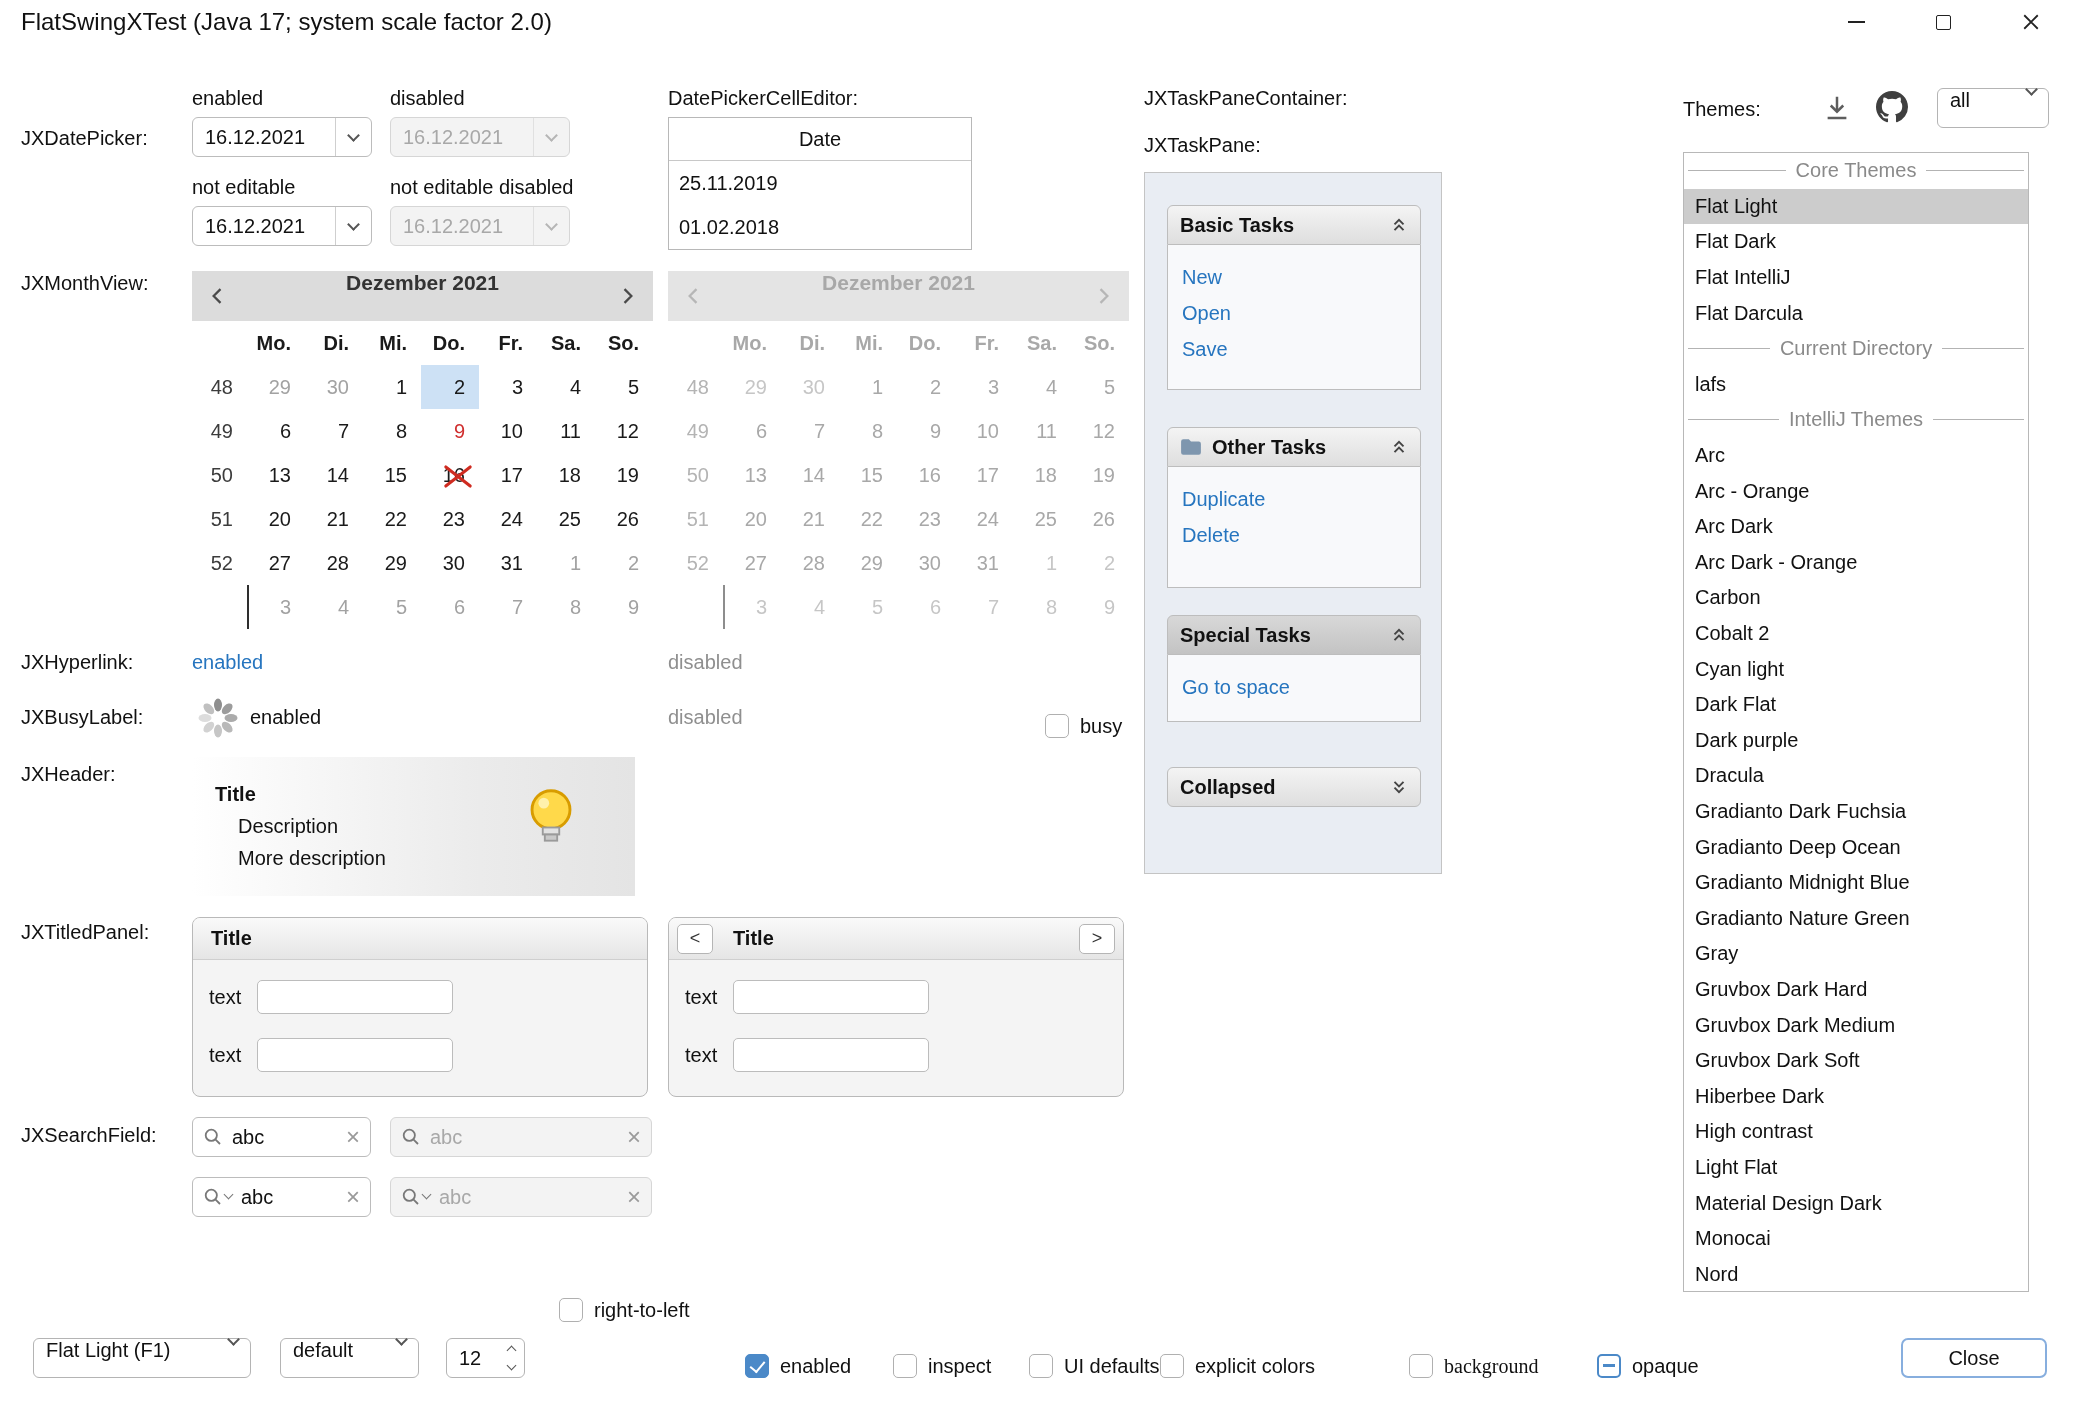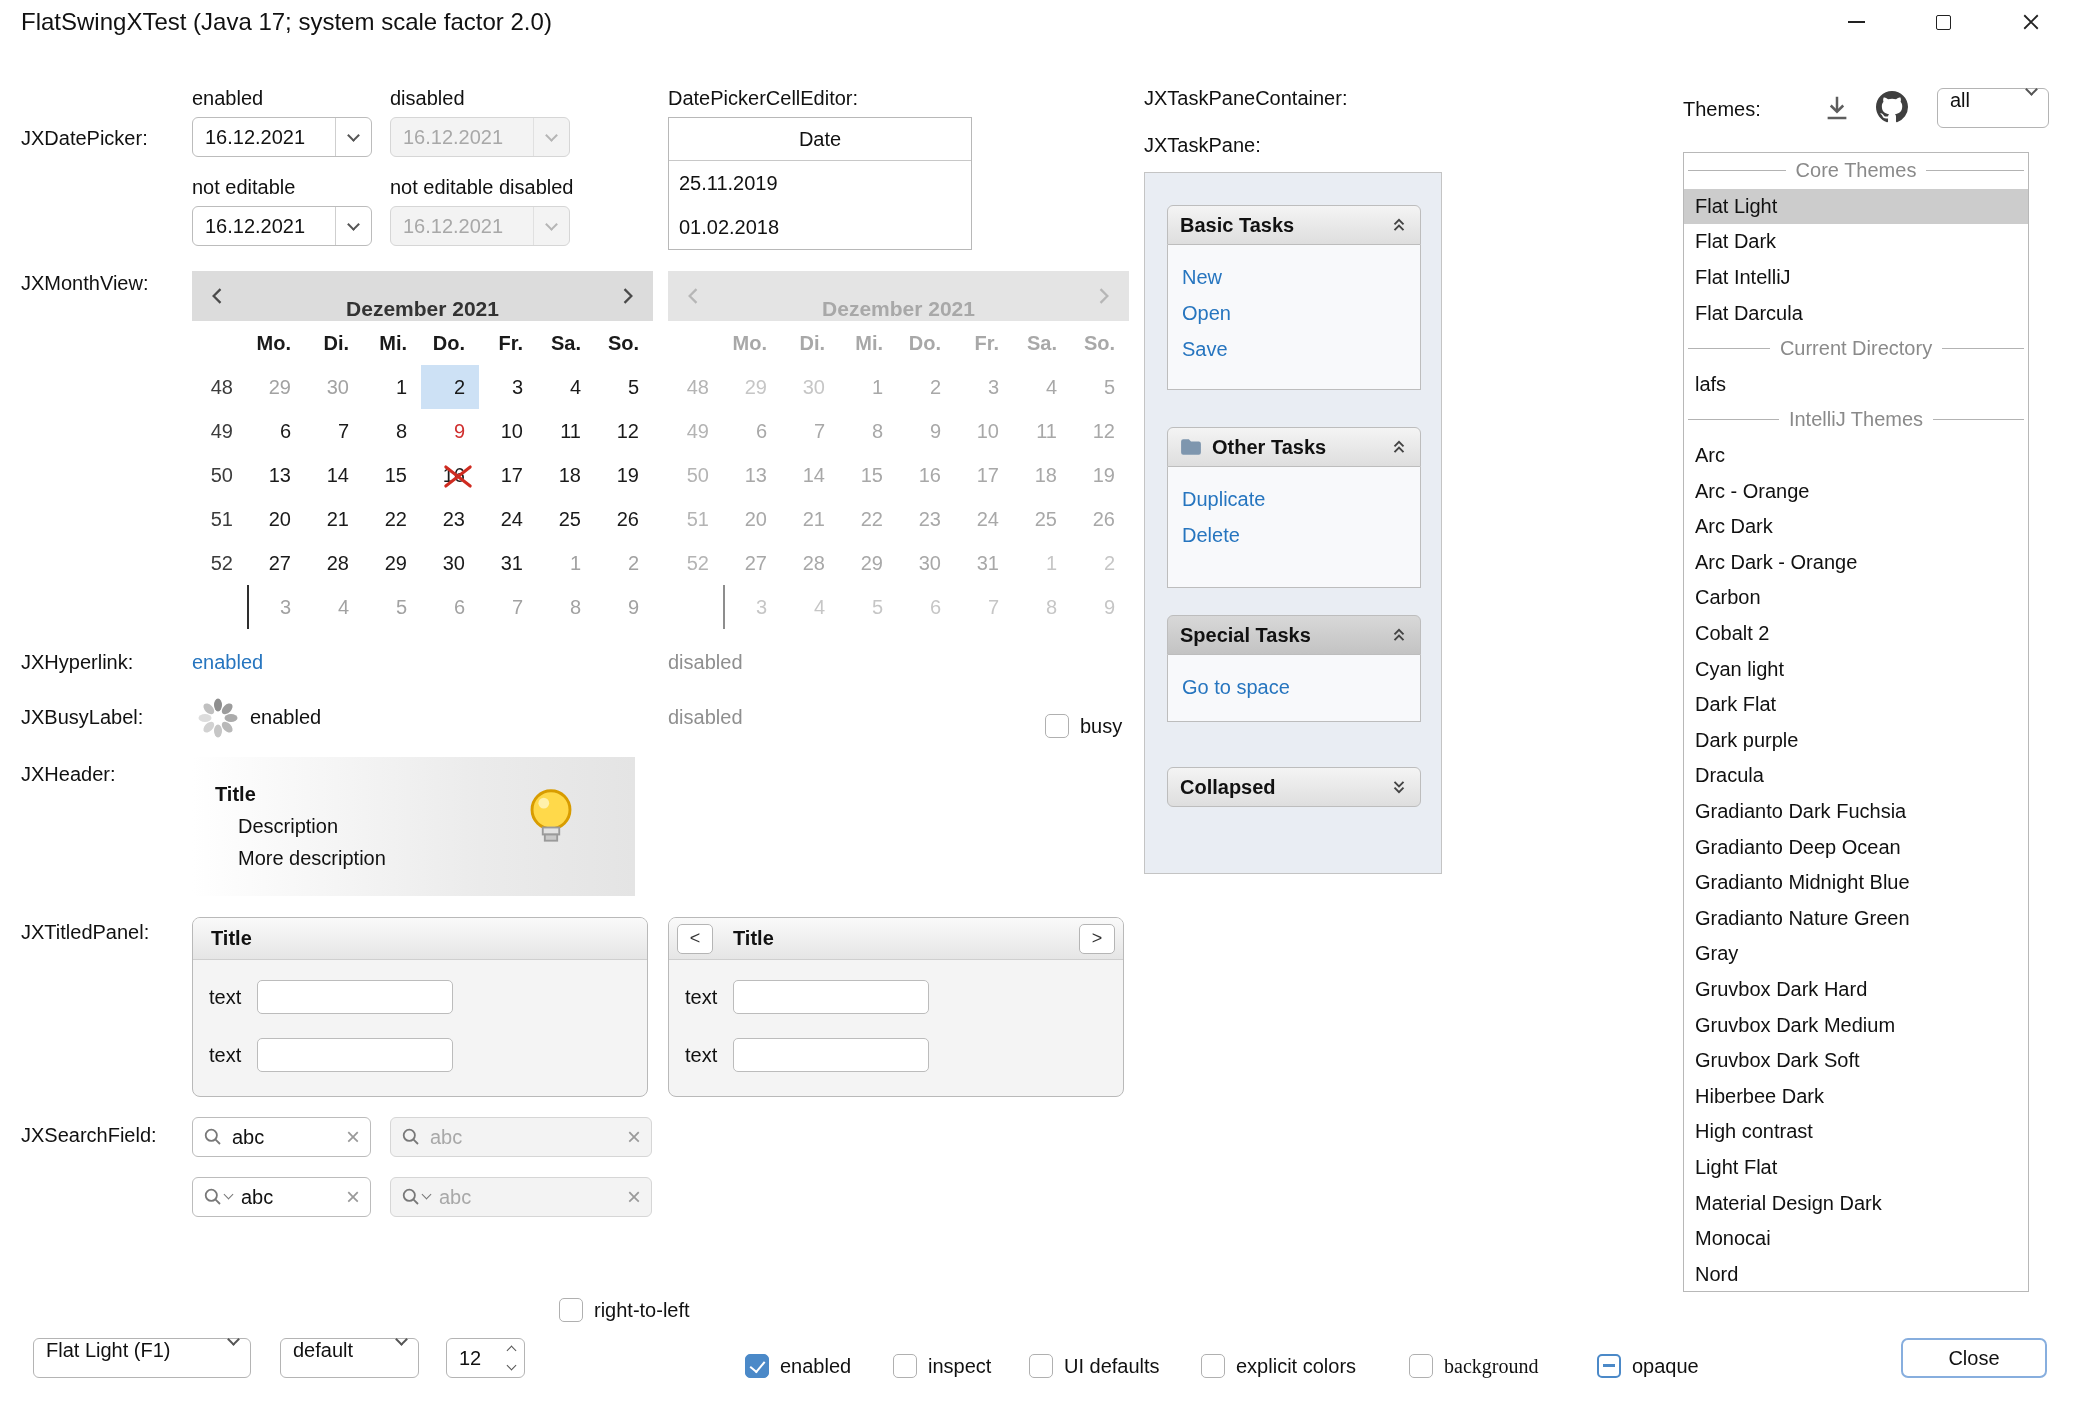--- a/index.html
+++ b/index.html
@@ -32,21 +32,21 @@
              transform:rotate(45deg);margin-top:-4px}
   .datepicker.disabled .chev-down{border-color:#b5b5b5}
 
   
   #celleditor-table{position:absolute;left:668px;top:117px;width:304px;border:1px solid #b8b8b8;background:#fff}
   .tbl-header{height:43px;display:flex;align-items:center;justify-content:center;border-bottom:1px solid #c8c8c8}
   .tbl-row{height:44px;display:flex;align-items:center;padding-left:10px}
 
   
   .calendar{position:absolute;top:271px;width:461px;background:#fff}
-  .cal-header{height:50px;background:#dcdcdc;display:flex;align-items:flex-end;font-weight:bold;color:#333}
+  .cal-header{height:50px;background:#dcdcdc;display:flex;align-items:flex-start;font-weight:bold;color:#333}
   .cal-nav{width:52px;height:100%;display:flex;align-items:center;justify-content:center;color:#4a4a4a}
   .cal-title{flex:1;text-align:center;font-size:21px}
   .cal-grid{display:grid;grid-template-columns:55px repeat(7,58px)}
   .cal-cell{height:44px;display:flex;align-items:center;justify-content:flex-end;padding-right:14px;white-space:nowrap}
   .cal-dayhead{font-weight:bold;color:#1a1a1a}
   .cal-weeknum{color:#3c3c3c}
   .cal-day{color:#1a1a1a}
   .cal-day.muted{color:#a2a2a2}
   .cal-day.selected{background:#cde1f5}
   .cal-day.today{color:#d02f2f}
@@ -627,21 +627,21 @@
       <div>enabled</div>
     </div>
     <div class="cb" style="left: 893px; top: 1338px;">
       <div class="cb-box unchecked"></div>
       <div>inspect</div>
     </div>
     <div class="cb" style="left: 1029px; top: 1338px;">
       <div class="cb-box unchecked"></div>
       <div>UI defaults</div>
     </div>
-    <div class="cb" style="left: 1201px; top: 1338px;">
+    <div class="cb" style="left: 1160px; top: 1338px;">
       <div class="cb-box unchecked"></div>
       <div>explicit colors</div>
     </div>
     <div class="cb" style="left: 1409px; top: 1338px; font-family: Liberation Serif, serif;">
       <div class="cb-box unchecked"></div>
       <div>background</div>
     </div>
     <div class="cb" style="left: 1597px; top: 1338px;">
       <div class="cb-box indeterminate"></div>
       <div>opaque</div>

